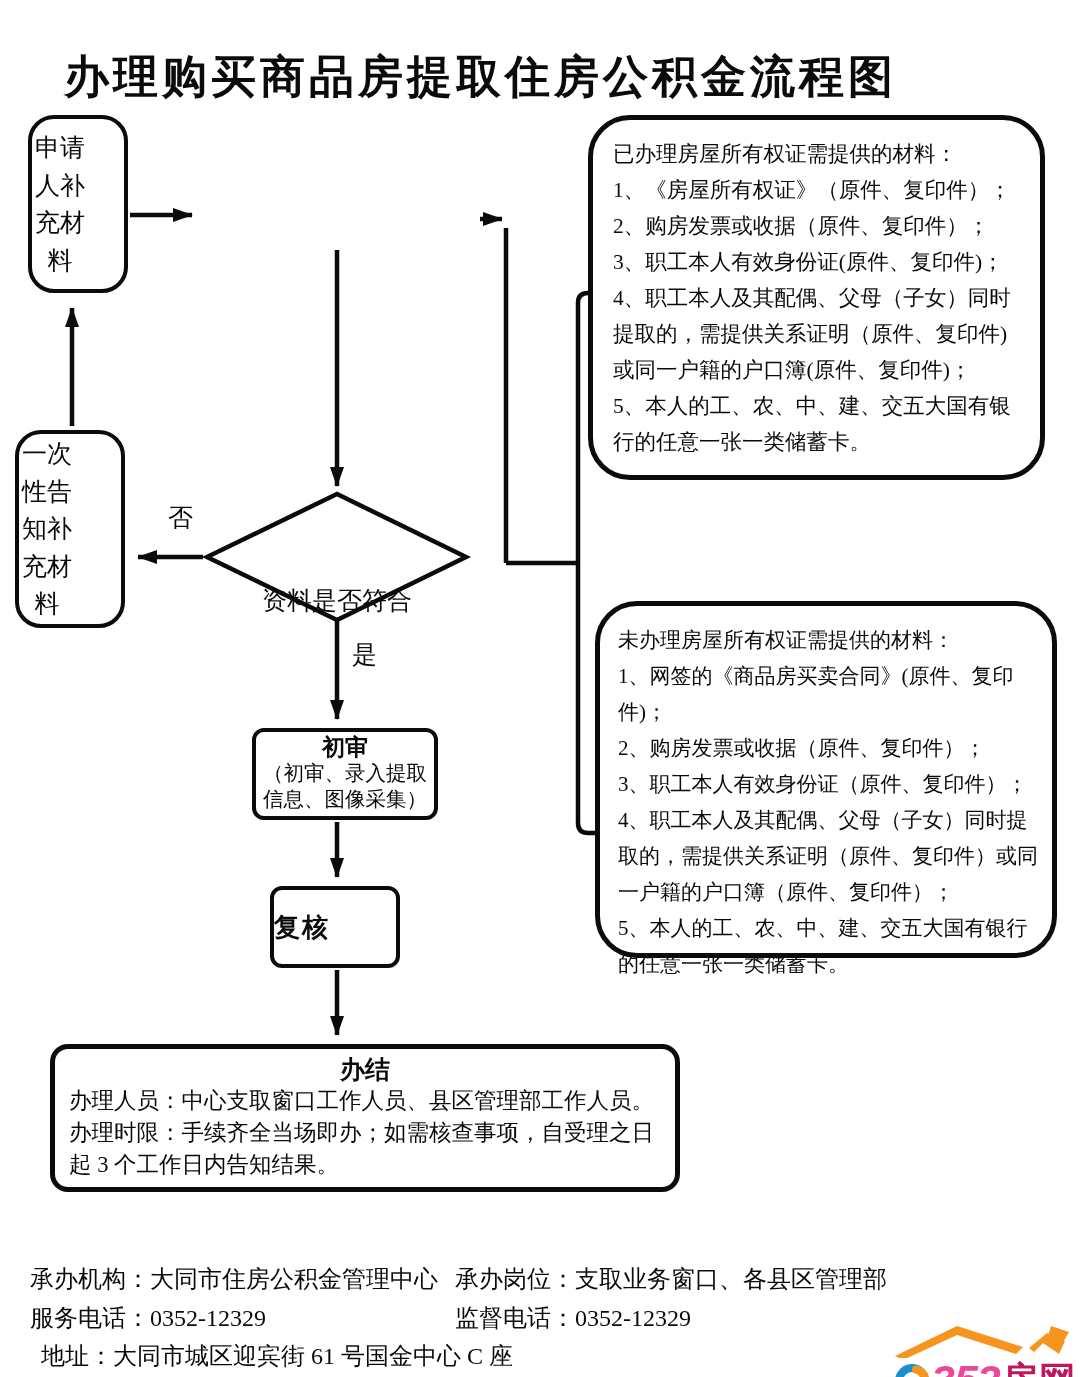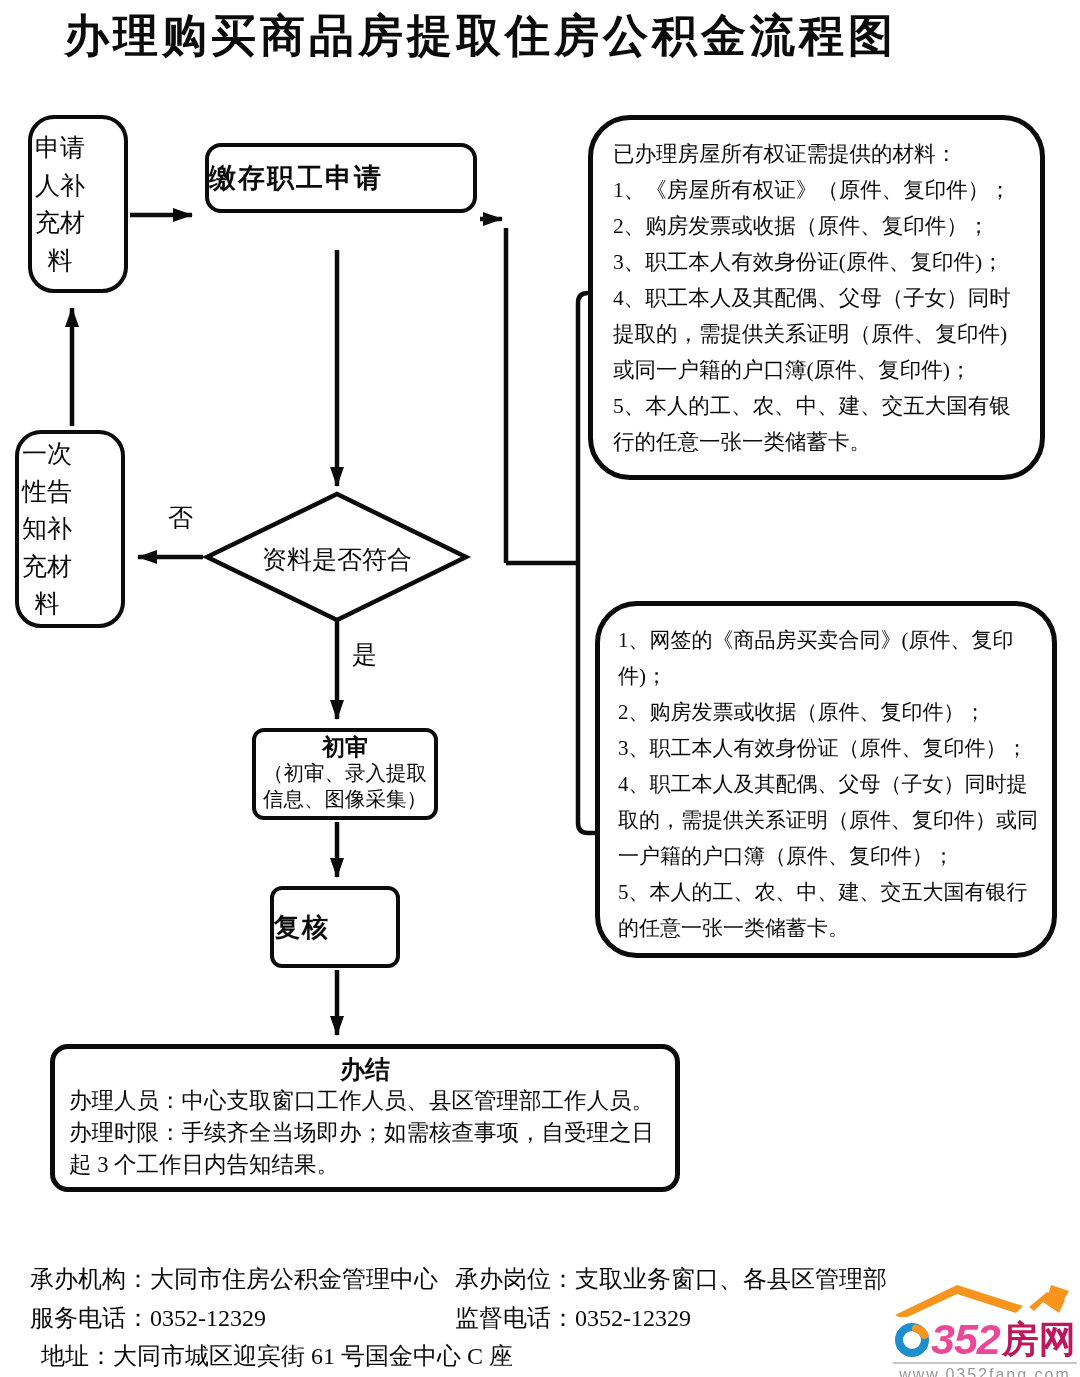--- a/index.html
+++ b/index.html
@@ -1,18 +1,18 @@
 <!DOCTYPE html>
 <html><head>
 <meta charset="utf-8">
 <style>
   html,body{margin:0;padding:0;background:#ffffff;}
   .page{position:relative;width:1080px;height:1377px;background:#ffffff;overflow:hidden;
         font-family:"Liberation Serif","DejaVu Serif",serif;color:#0b0b0b;}
-  .abs{position:absolute;box-sizing:border-box;}
+  .abs{position:absolute;box-sizing:border-box;margin-top:41px;}
   .title{left:64px;top:6px;width:950px;font-size:45px;font-weight:bold;letter-spacing:4px;white-space:nowrap;}
   svg.wires{position:absolute;left:0;top:0;width:1080px;height:1377px;pointer-events:none;}
   .node{position:absolute;box-sizing:border-box;border:4px solid #0b0b0b;background:#ffffff;}
   .flexc{display:flex;align-items:center;}
   .vtext{font-size:25px;line-height:1.5;text-align:center;width:56px;}
   .n-apply{left:205px;top:143px;width:272px;height:70px;border-radius:16px;font-size:27px;font-weight:bold;letter-spacing:2px;}
   .n-applicant{left:28px;top:115px;width:100px;height:178px;border-radius:26px;}
   .n-notify{left:15px;top:430px;width:110px;height:198px;border-radius:26px;}
   .n-review{left:252px;top:728px;width:186px;height:92px;border-radius:12px;text-align:center;padding-top:3px;}
   .n-review .t{font-size:23px;font-weight:bold;line-height:1.15;}
@@ -58,23 +58,20 @@
     <path d="M578,563 L506,563" stroke="#0b0b0b" stroke-width="4.5" fill="none"></path>
     <path d="M506,563 L506,228" stroke="#0b0b0b" stroke-width="4.5" fill="none"></path>
     <path d="M480,219 L502,219" stroke="#0b0b0b" stroke-width="4.5" fill="none" marker-end="url(#arr)"></path>
     <polygon points="207,557 337,494 466,557 337,620" fill="#ffffff" stroke="#0b0b0b" stroke-width="4.5"></polygon>
   </svg>
 
   <div class="node flexc n-applicant">
     <div class="vtext">申请人补充材料</div>
   </div>
 
-  <div class="node flexc n-apply">
-    <span>缴存职工申请</span>
-  </div>
 
   <div class="abs d-text">资料是否符合</div>
   <div class="dlabel" style="left:168px;top:501px;">否</div>
   <div class="dlabel" style="left:352px;top:638px;">是</div>
 
   <div class="node flexc n-notify">
     <div class="vtext">一次性告知补充材料</div>
   </div>
 
   <div class="node n-review">
@@ -95,20 +92,21 @@
   <div class="node n-mat1">
     <div>已办理房屋所有权证需提供的材料：</div>
     <div>1、《房屋所有权证》（原件、复印件）；</div>
     <div>2、购房发票或收据（原件、复印件）；</div>
     <div>3、职工本人有效身份证(原件、复印件)；</div>
     <div>4、职工本人及其配偶、父母（子女）同时提取的，需提供关系证明（原件、复印件)或同一户籍的户口簿(原件、复印件)；</div>
     <div>5、本人的工、农、中、建、交五大国有银行的任意一张一类储蓄卡。</div>
   </div>
 
   <div class="node n-mat2">
+    <div>未办理房屋所有权证需提供的材料：</div>
     <div>1、网签的《商品房买卖合同》(原件、复印件)；</div>
     <div>2、购房发票或收据（原件、复印件）；</div>
     <div>3、职工本人有效身份证（原件、复印件）；</div>
     <div>4、职工本人及其配偶、父母（子女）同时提取的，需提供关系证明（原件、复印件）或同一户籍的户口簿（原件、复印件）；</div>
     <div>5、本人的工、农、中、建、交五大国有银行的任意一张一类储蓄卡。</div>
   </div>
 
   <div class="footer-line" style="left:30px;top:1263px;">承办机构：大同市住房公积金管理中心</div>
   <div class="footer-line" style="left:455px;top:1263px;">承办岗位：支取业务窗口、各县区管理部</div>
   <div class="footer-line" style="left:30px;top:1302px;">服务电话：0352-12329</div>

